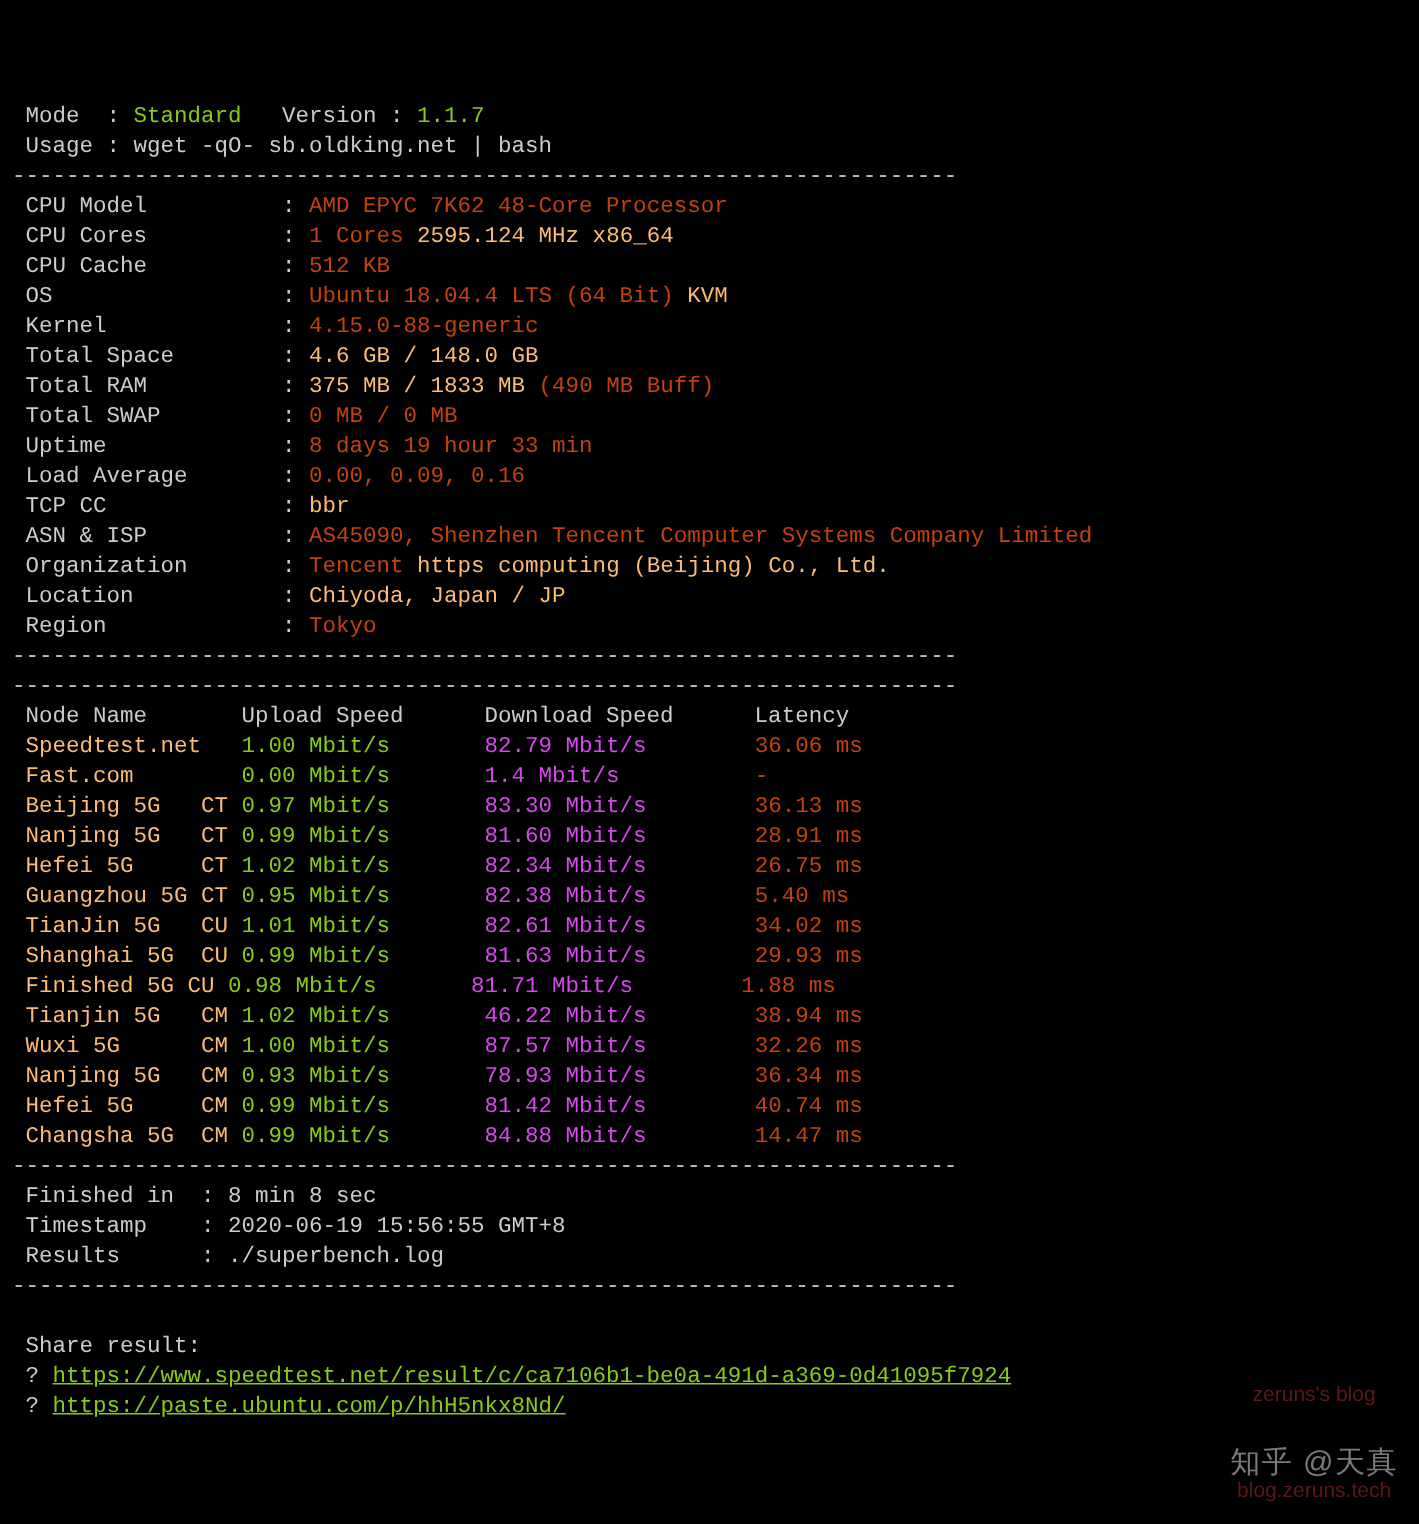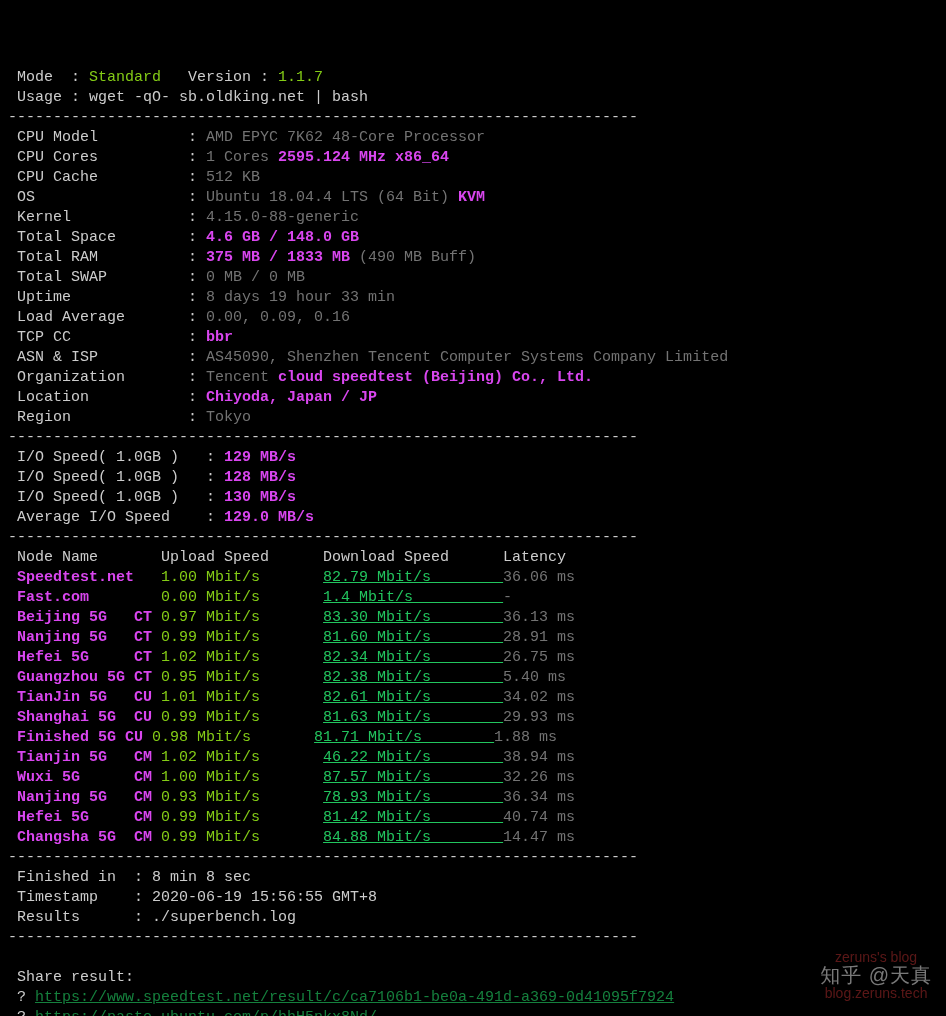--- a/index.html
+++ b/index.html
@@ -11,40 +11,41 @@
     font-size: 15px;
     line-height: 20px;
     white-space: pre;
     width: 946px;
     height: 1016px;
     box-sizing: border-box;
     overflow: hidden;
     position: relative;
   }
   .g { color: #84cc16; }
-  .c { color: #737373; }
-  .y { color: #d946ef; font-weight: bold; }
-  .r { color: #22c55e; text-decoration: underline; }
+  .c { color: #c2410c; }
+  .y { color: #fdba74; }
+  .r { color: #d946ef; }
   .w { color: #ccc; }
-  a { color: #15803d; text-decoration: underline; }
+  a { color: #84cc16; text-decoration: underline; }
   .watermark {
     position: absolute;
     right: 14px;
     bottom: 14px;
     text-align: center;
     color: rgba(200,50,50,0.45);
     font-family: sans-serif;
     font-size: 14px;
     line-height: 18px;
     white-space: nowrap;
   }
   .watermark .big {
     font-size: 20px;
     color: rgba(220,220,220,0.55);
     letter-spacing: 1px;
+    margin-top: 28px;
   }
 </style>
 </head>
 <body>
 
 
 <div><span class="w"> Mode  : </span><span class="g">Standard</span><span class="w">   Version : </span><span class="g">1.1.7</span>
 <span class="w"> Usage : wget -qO- sb.oldking.net | bash</span>
 <span class="w">----------------------------------------------------------------------</span>
 <div id="sysblock"><span class="w"> CPU Model          : </span><span class="c">AMD EPYC 7K62 48-Core Processor</span>
@@ -52,27 +53,24 @@
 <span class="w"> CPU Cache          : </span><span class="c">512 KB</span>
 <span class="w"> OS                 : </span><span class="c">Ubuntu 18.04.4 LTS (64 Bit)</span><span class="y"> KVM</span>
 <span class="w"> Kernel             : </span><span class="c">4.15.0-88-generic</span>
 <span class="w"> Total Space        : </span><span class="y">4.6 GB / 148.0 GB</span>
 <span class="w"> Total RAM          : </span><span class="y">375 MB / 1833 MB</span><span class="c"> (490 MB Buff)</span>
 <span class="w"> Total SWAP         : </span><span class="c">0 MB / 0 MB</span>
 <span class="w"> Uptime             : </span><span class="c">8 days 19 hour 33 min</span>
 <span class="w"> Load Average       : </span><span class="c">0.00, 0.09, 0.16</span>
 <span class="w"> TCP CC             : </span><span class="y">bbr</span>
 <span class="w"> ASN &amp; ISP          : </span><span class="c">AS45090, Shenzhen Tencent Computer Systems Company Limited</span>
-<span class="w"> Organization       : </span><span class="c">Tencent</span><span class="y"> cloud speedtest (Beijing) Co., Ltd.</span>
+<span class="w"> Organization       : </span><span class="c">Tencent</span><span class="y"> https computing (Beijing) Co., Ltd.</span>
 <span class="w"> Location           : </span><span class="y">Chiyoda, Japan / JP</span>
 <span class="w"> Region             : </span><span class="c">Tokyo</span></div><span class="w">----------------------------------------------------------------------</span>
-<div id="ioblock"><span class="w"> I/O Speed( 1.0GB )   : </span><span class="y">129 MB/s</span>
-<span class="w"> I/O Speed( 1.0GB )   : </span><span class="y">128 MB/s</span>
-<span class="w"> I/O Speed( 1.0GB )   : </span><span class="y">130 MB/s</span>
-<span class="w"> Average I/O Speed    : </span><span class="y">129.0 MB/s</span></div><span class="w">----------------------------------------------------------------------</span>
+<span class="w">----------------------------------------------------------------------</span>
 <span class="w"> Node Name       Upload Speed      Download Speed      Latency     </span>
 <div id="speedblock"><span class="y"> Speedtest.net   </span><span class="g">1.00 Mbit/s       </span><span class="r">82.79 Mbit/s        </span><span class="c">36.06 ms</span>
 <span class="y"> Fast.com        </span><span class="g">0.00 Mbit/s       </span><span class="r">1.4 Mbit/s          </span><span class="c">-</span>
 <span class="y"> Beijing 5G   CT </span><span class="g">0.97 Mbit/s       </span><span class="r">83.30 Mbit/s        </span><span class="c">36.13 ms</span>
 <span class="y"> Nanjing 5G   CT </span><span class="g">0.99 Mbit/s       </span><span class="r">81.60 Mbit/s        </span><span class="c">28.91 ms</span>
 <span class="y"> Hefei 5G     CT </span><span class="g">1.02 Mbit/s       </span><span class="r">82.34 Mbit/s        </span><span class="c">26.75 ms</span>
 <span class="y"> Guangzhou 5G CT </span><span class="g">0.95 Mbit/s       </span><span class="r">82.38 Mbit/s        </span><span class="c">5.40 ms</span>
 <span class="y"> TianJin 5G   CU </span><span class="g">1.01 Mbit/s       </span><span class="r">82.61 Mbit/s        </span><span class="c">34.02 ms</span>
 <span class="y"> Shanghai 5G  CU </span><span class="g">0.99 Mbit/s       </span><span class="r">81.63 Mbit/s        </span><span class="c">29.93 ms</span>
 <span class="y"> Finished 5G CU </span><span class="g">0.98 Mbit/s       </span><span class="r">81.71 Mbit/s        </span><span class="c">1.88 ms</span>

